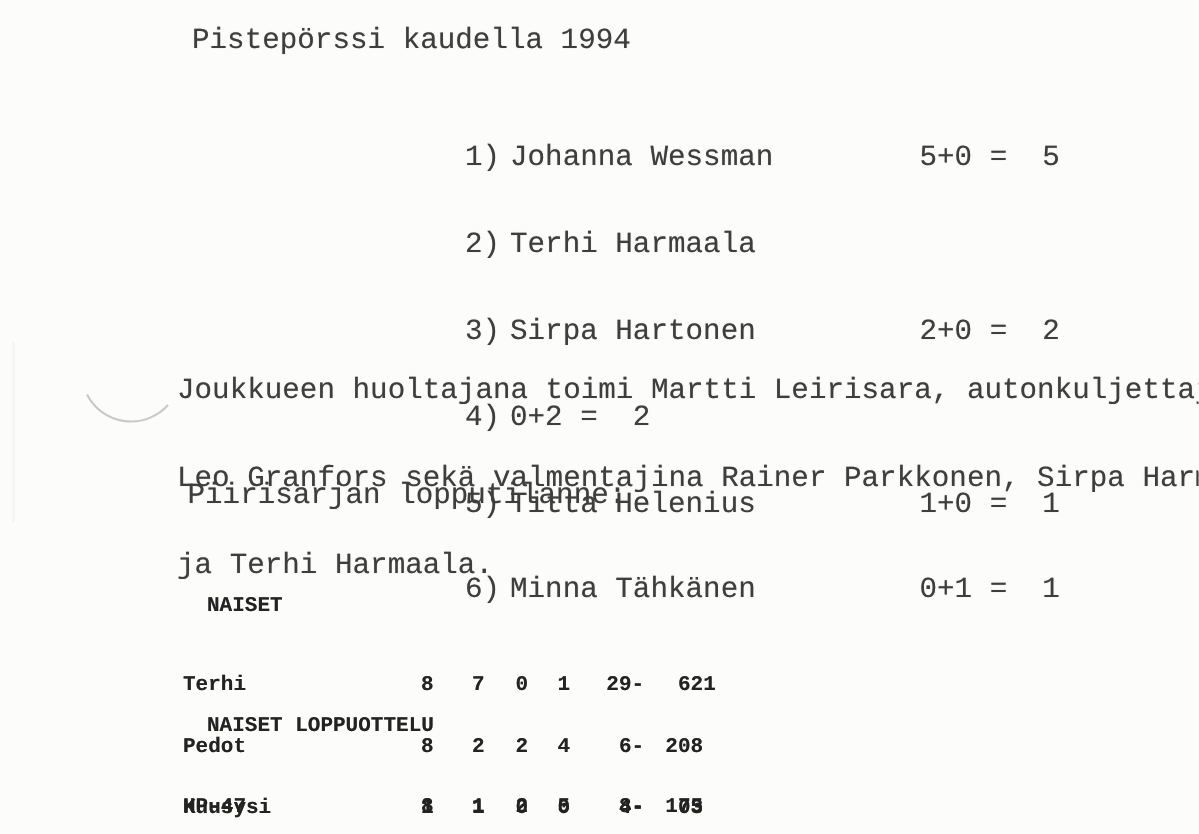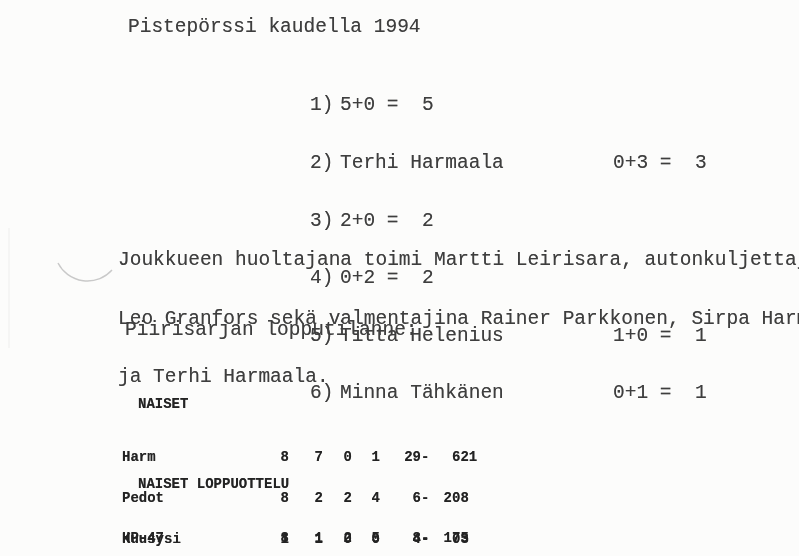--- a/index.html
+++ b/index.html
@@ -79,29 +79,30 @@
   <svg class="punch-mark" width="140" height="320" viewBox="0 0 140 320">
     <path d="M 58 263 A 33 33 0 0 0 112 270" fill="none" stroke="#c9c9c9" stroke-width="1.4"></path>
   </svg>
   <div class="edge-shade"></div>
 
   <div class="tw title">Pistepörssi kaudella 1994</div>
 
   <div class="tw players">
     <div class="prow">
       <span class="p-rank">1)</span>
+      <span class="p-name">Johanna Wessman</span>
       <span class="p-score">5+0 =  5</span>
     </div>
     <div class="prow">
       <span class="p-rank">2)</span>
       <span class="p-name">Terhi Harmaala</span>
-      <span class="p-score">0+3 =  3</span>
     </div>
     <div class="prow">
       <span class="p-rank">3)</span>
+      <span class="p-name">Sirpa Hartonen</span>
       <span class="p-score">2+0 =  2</span>
     </div>
     <div class="prow">
       <span class="p-rank">4)</span>
       <span class="p-score">0+2 =  2</span>
     </div>
     <div class="prow">
       <span class="p-rank">5)</span>
       <span class="p-name">Titta Helenius</span>
       <span class="p-score">1+0 =  1</span>
@@ -118,21 +119,21 @@
     <div class="pline">Leo Granfors sekä valmentajina Rainer Parkkonen, Sirpa Harm</div>
     <div class="pline">ja Terhi Harmaala.</div>
   </div>
 
   <div class="tw subhead">Piirisarjan lopputilanne:</div>
 
   <div class="tbl-head" style="top:397px;">NAISET</div>
 
   <div class="tbl" style="top:424px;">
     <div class="trow">
-      <span class="c-team">Harm</span>
+      <span class="c-team">Terhi</span>
       <span class="c-g">8</span>
       <span class="c-w">7</span>
       <span class="c-d">0</span>
       <span class="c-l">1</span>
       <span class="c-gf">29</span>
       <span class="c-sep">-</span>
       <span class="c-ga">6</span>
       <span class="c-pts">21</span>
     </div>
     <div class="trow">

